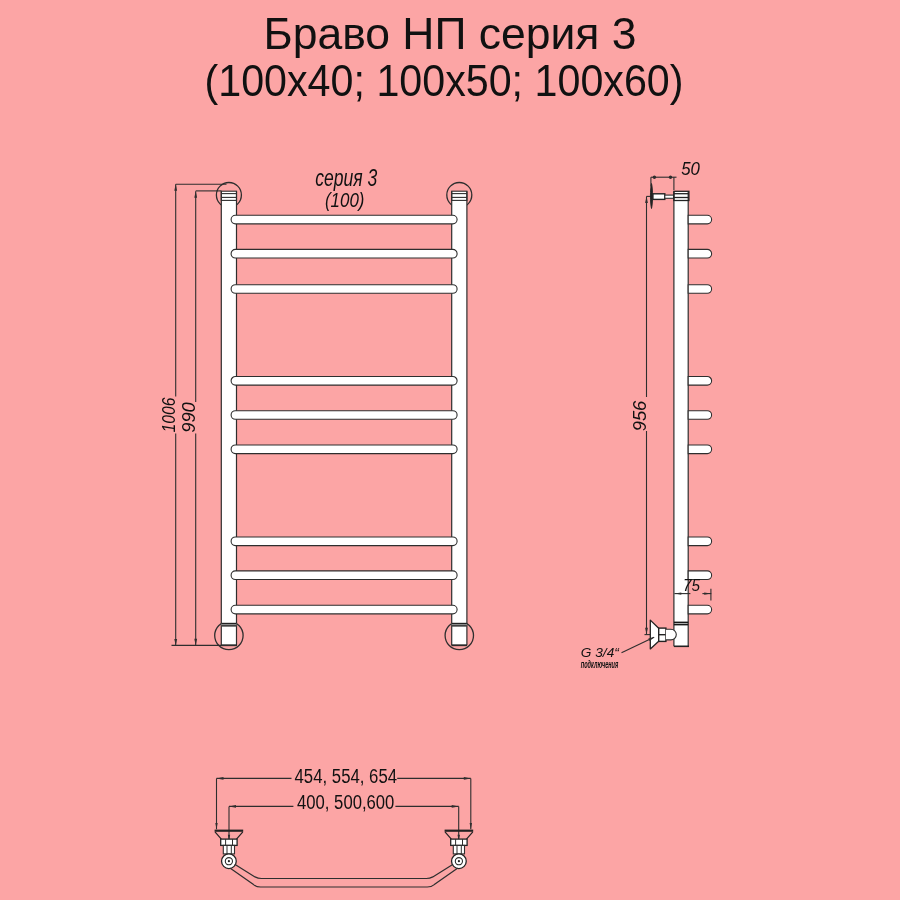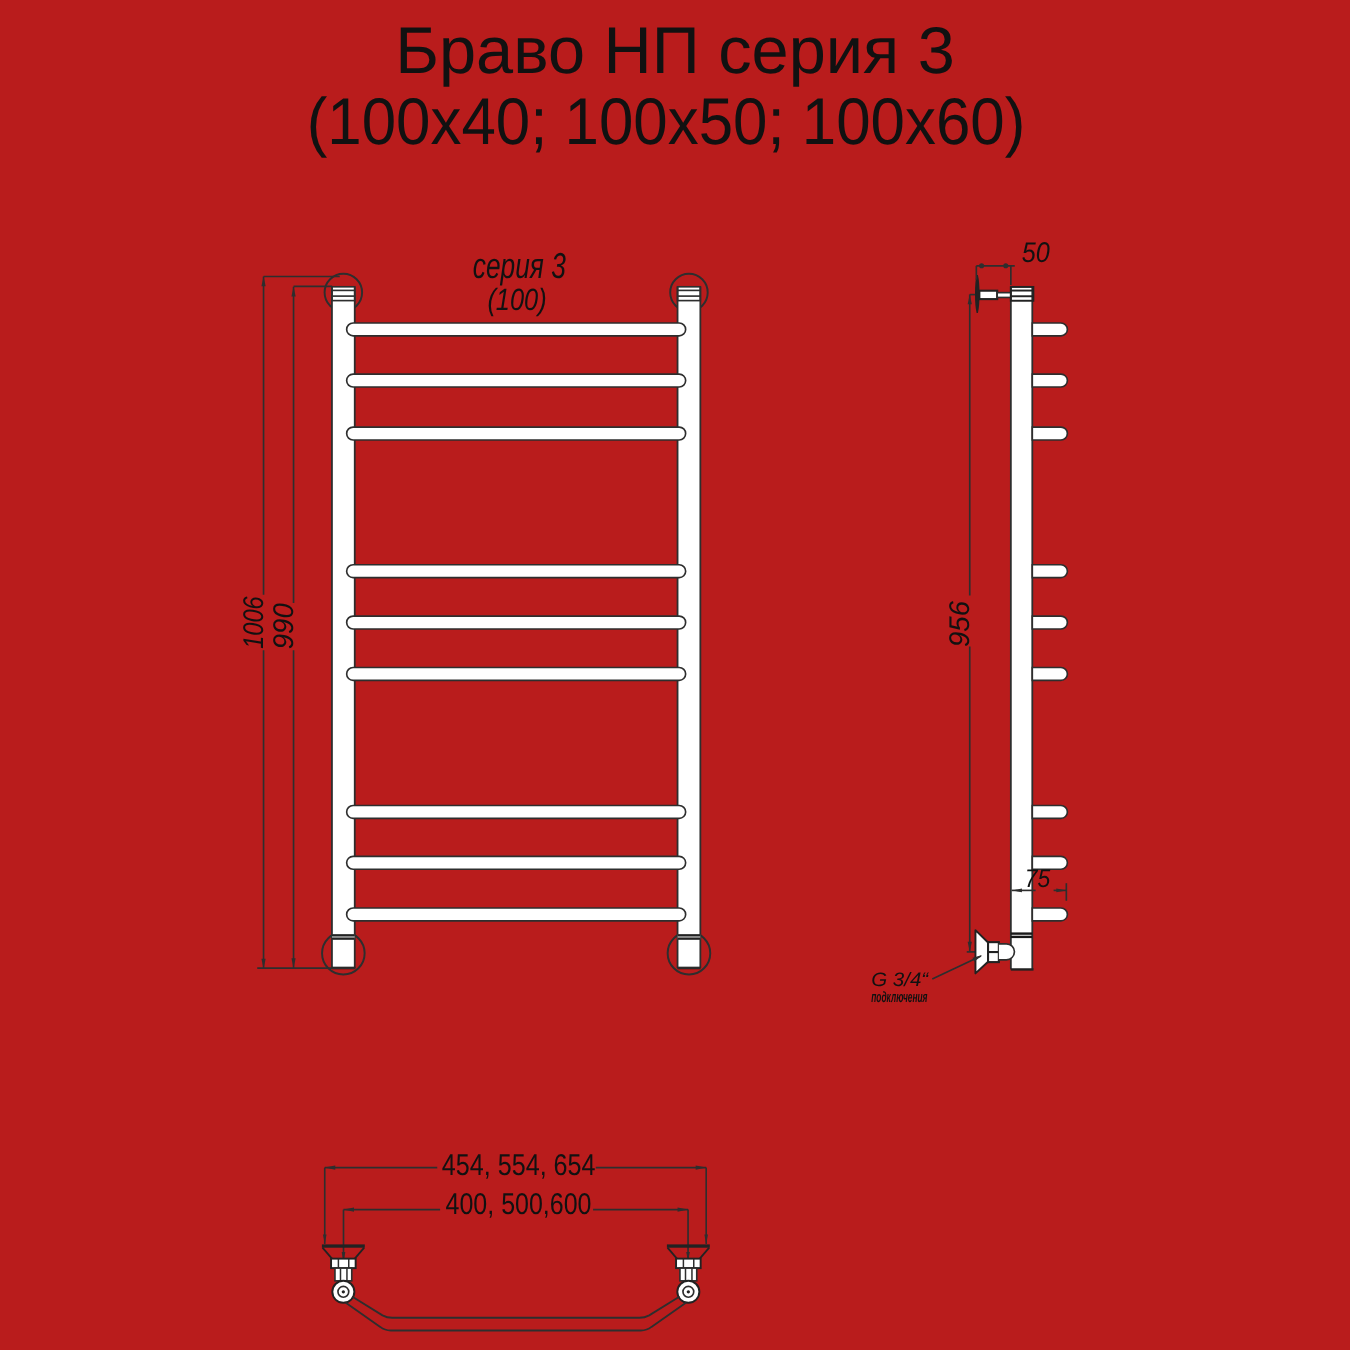--- a/index.html
+++ b/index.html
@@ -1,16 +1,16 @@
 <!DOCTYPE html>
 <html><head>
 <meta charset="utf-8">
 <style>
   html,body{margin:0;padding:0;background:#fff;}
-  .page{width:900px;height:900px;position:relative;background:#b91c1c;overflow:hidden;
+  .page{width:900px;height:900px;position:relative;background:#fca5a5;overflow:hidden;
         font-family:"Liberation Sans", sans-serif;}
   svg{position:absolute;left:0;top:0;}
   text{fill:#111;}
 </style>
 </head>
 <body>
 <div class="page">
 <svg width="900" height="900" viewBox="0 0 900 900">
   <g stroke-linecap="butt" stroke-linejoin="miter" fill="none">
 

